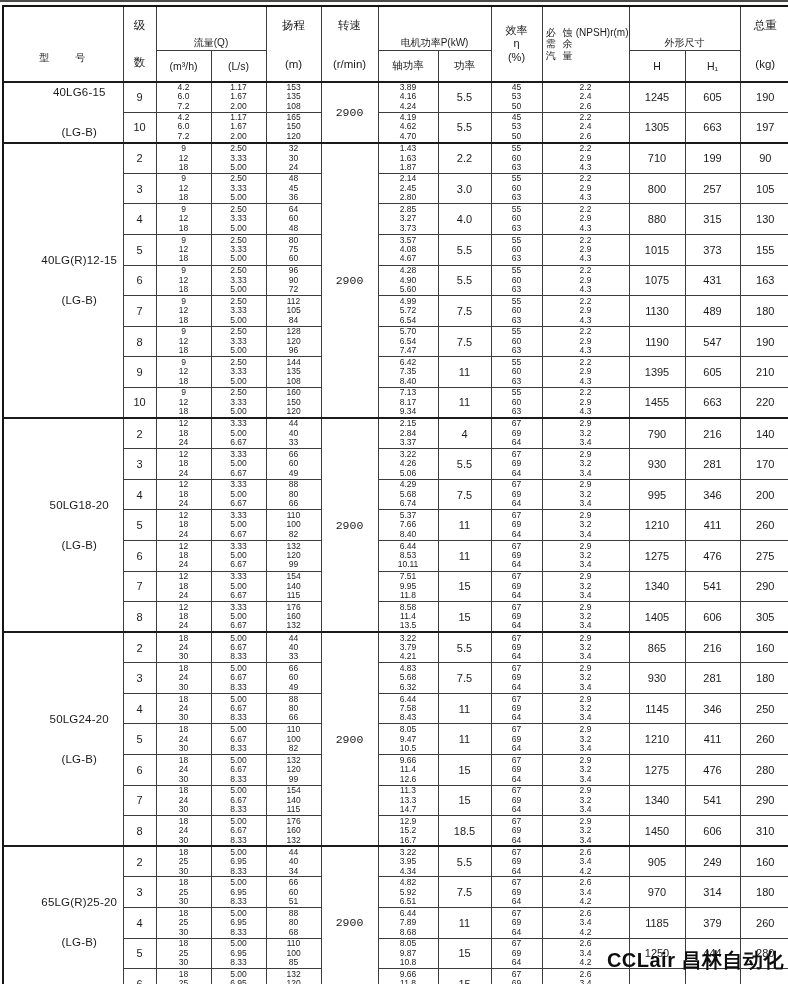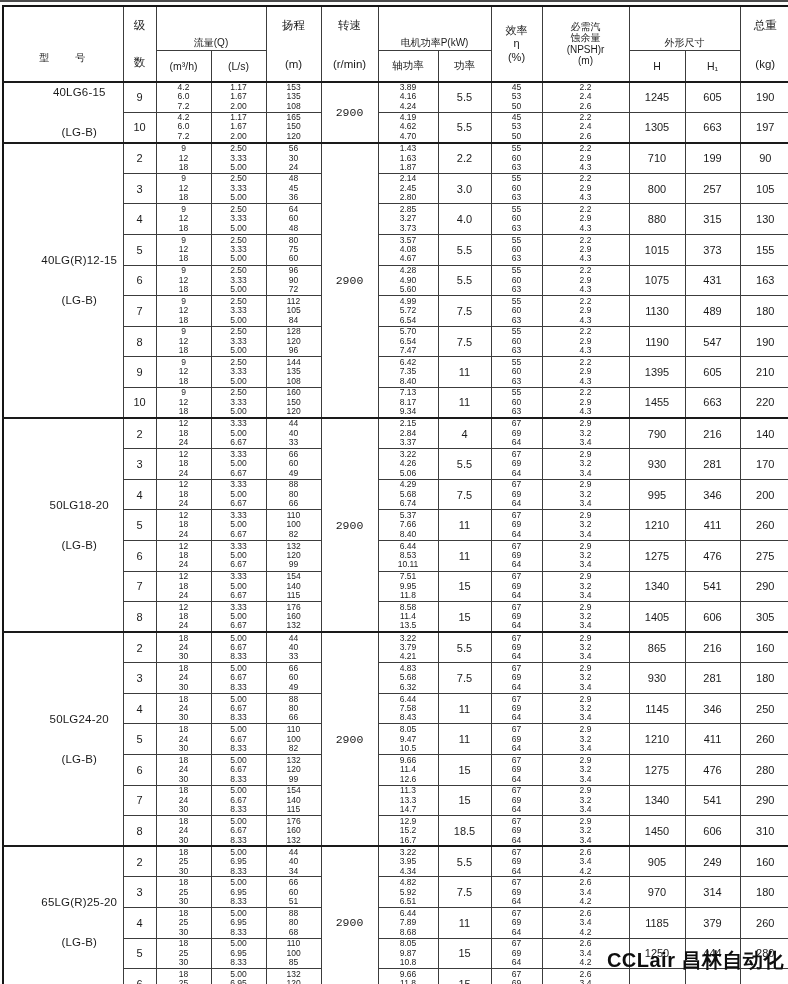--- a/index.html
+++ b/index.html
@@ -15,21 +15,21 @@
   }
   th,td{border:1px solid #3c3c3c;padding:0;text-align:center;vertical-align:middle;overflow:hidden;}
   thead tr{height:31px;}
   tbody tr{height:30.6px;}
   tbody tr.group-start > td{border-top:2px solid #1a1a1a;}
   th{font-weight:normal;}
   .h-main{font-size:10px;margin-top:29px;}
   .h-sub{font-size:10.5px;}
   .stack2{display:flex;flex-direction:column;justify-content:space-between;height:52px;padding:2px 0;font-size:11.5px;}
   .stack3{display:flex;flex-direction:column;justify-content:center;font-size:11px;line-height:13.5px;}
-  .stack4{display:flex;flex-direction:column;justify-content:center;font-size:10px;line-height:11.5px;}
+  .stack4{display:flex;flex-direction:row;justify-content:center;font-size:10px;line-height:11.5px;}
   .model-cell{font-size:11.5px;letter-spacing:0.2px;}
   .model-cell .mline{line-height:15px;padding-left:32px;}
   .model-cell .mline + .mline{margin-top:25px;}
   td.triple div{font-size:8.5px;line-height:9.4px;}
   td.single div{font-size:11px;}
   td.speed-cell div{font-size:11.5px;font-family:Liberation Mono, monospace;}
   .spaced{letter-spacing:2px;}
   #watermark{
     position:absolute;left:606px;top:942px;width:178px;height:36px;
     display:flex;align-items:center;justify-content:flex-end;
@@ -247,21 +247,21 @@
           <div>9</div>
           <div>12</div>
           <div>18</div>
         </td>
         <td class="triple">
           <div>2.50</div>
           <div>3.33</div>
           <div>5.00</div>
         </td>
         <td class="triple">
-          <div>56</div>
+          <div>32</div>
           <div>30</div>
           <div>24</div>
         </td>
         <td class="speed-cell single" rowspan="9">
           <div>2900</div>
         </td>
         <td class="triple">
           <div>1.43</div>
           <div>1.63</div>
           <div>1.87</div>

